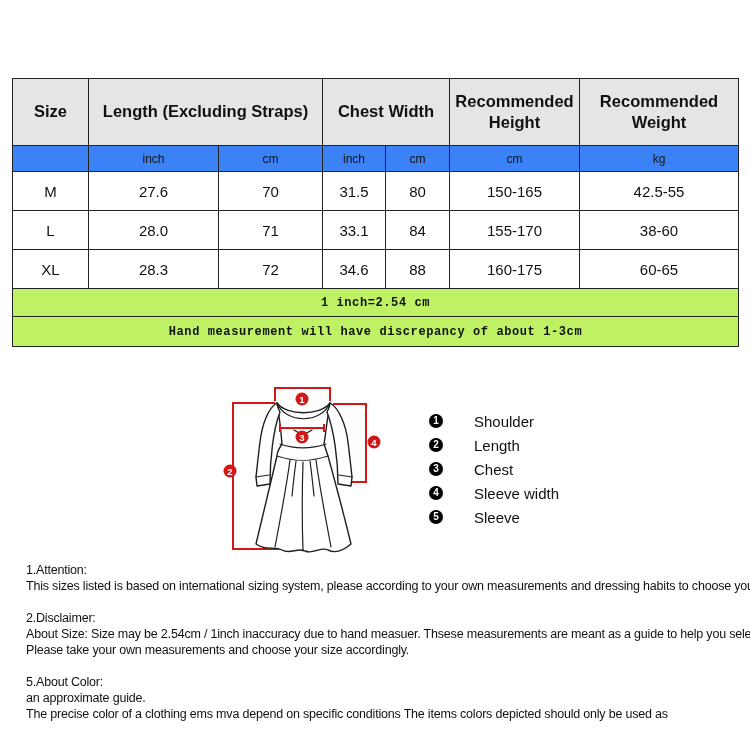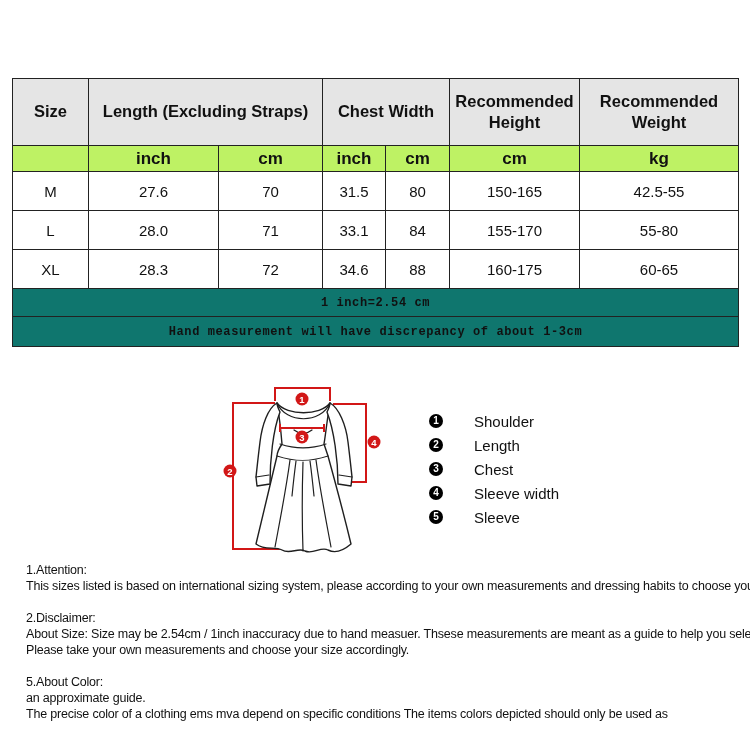--- a/index.html
+++ b/index.html
@@ -12,25 +12,25 @@
     position:absolute;left:12px;top:78px;width:726px;
     border-collapse:collapse;table-layout:fixed;
   }
   table.size-table th, table.size-table td{
     border:1.5px solid #222;text-align:center;vertical-align:middle;padding:0;
   }
   tr.header-row th{
     background:#e5e5e5;font-size:16.5px;font-weight:bold;height:66px;line-height:1.3;
   }
   tr.units-row td{
-    background:#bef264;font-size:17px;height:25px;font-weight:700;
+    background:#3b82f6;font-size:12px;height:25px;font-weight:400;
   }
   tr.data-row td{font-size:15px;height:38px;background:#fff;}
   tr.note-row td{
-    background:#0f766e;font-family:"Liberation Mono", monospace;
+    background:#bef264;font-family:"Liberation Mono", monospace;
     font-size:12px;font-weight:bold;letter-spacing:0.6px;
   }
   tr.note-row.n1 td{height:27px;}
   tr.note-row.n2 td{height:29px;}
   
   .diagram{position:absolute;left:220px;top:380px;width:170px;height:180px;}
   .diagram svg{position:absolute;left:0;top:0;}
   .marker-badge{
     position:absolute;width:13px;height:13px;border-radius:50%;
     background:#d21717;color:#fff;font-size:9.5px;font-weight:bold;
@@ -94,21 +94,21 @@
     <td>150-165</td>
     <td>42.5-55</td>
   </tr>
   <tr class="data-row">
     <td>L</td>
     <td>28.0</td>
     <td>71</td>
     <td>33.1</td>
     <td>84</td>
     <td>155-170</td>
-    <td>55-80</td>
+    <td>38-60</td>
   </tr>
   <tr class="data-row">
     <td>XL</td>
     <td>28.3</td>
     <td>72</td>
     <td>34.6</td>
     <td>88</td>
     <td>160-175</td>
     <td>60-65</td>
   </tr>

